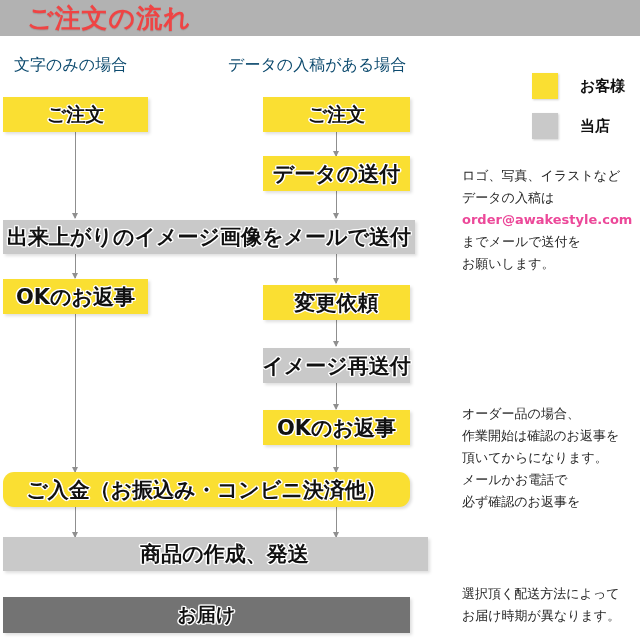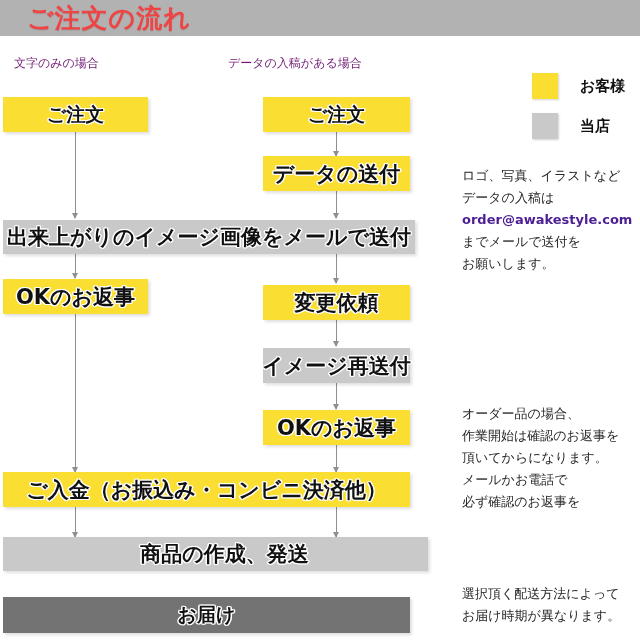--- a/index.html
+++ b/index.html
@@ -17,21 +17,21 @@
   }
   .header-title{
     position:absolute;left:27px;top:3px;
     font-size:26px;font-weight:700;color:#ef4444;
     letter-spacing:1px;line-height:30px;
     text-shadow:0 1px 1px rgba(0,0,0,.12);
   }
 
   
   .col-caption{
-    position:absolute;font-size:12px;color:#701a75;font-weight:400;
+    position:absolute;font-size:16px;color:#0c4a6e;font-weight:400;
     white-space:nowrap;
   }
   .caption-left{left:14px;top:55px;}
   .caption-right{left:228px;top:55px;}
 
   
   .box{
     position:absolute;
     display:flex;align-items:center;justify-content:center;
     font-size:21px;font-weight:700;color:#111111;
@@ -61,21 +61,21 @@
   .legend-swatch{width:26px;height:26px;box-shadow:1px 1px 2px rgba(0,0,0,.18);}
   .legend-swatch.yellow{background:#fadf32;}
   .legend-swatch.gray{background:#c9c9c9;}
   .legend-label{
     margin-left:22px;font-size:15px;font-weight:700;color:#111;white-space:nowrap;
   }
 
   
   .note{position:absolute;font-size:13px;color:#262626;line-height:22px;}
   .note div{white-space:nowrap;}
-  .note .email{font-weight:700;color:#4c1d95;}
+  .note .email{font-weight:700;color:#ec4899;}
 </style>
 </head>
 <body>
 
 <div id="stage">
 
   <div class="header-bar"></div>
   <div class="header-title">ご注文の流れ</div>
 
   <div class="col-caption caption-left">文字のみの場合</div>
@@ -102,21 +102,21 @@
   <div class="box yellow" style="left:263px;top:156px;width:147px;height:35px;">データの送付</div>
 
   <div class="box yellow" style="left:263px;top:285px;width:147px;height:35px;">変更依頼</div>
 
   <div class="box gray" style="left:263px;top:348px;width:147px;height:35px;">イメージ再送付</div>
 
   <div class="box yellow" style="left:263px;top:410px;width:147px;height:35px;">OKのお返事</div>
 
   <div class="box gray" style="left:3px;top:220px;width:412px;height:34px;">出来上がりのイメージ画像をメールで送付</div>
 
-  <div class="box yellow" style="left:3px;top:472px;width:407px;height:35px;">ご入金（お振込み・コンビニ決済他）</div>
+  <div class="box yellow" style="left:3px;top:472px;width:407px;height:35px;border-radius:11px;">ご入金（お振込み・コンビニ決済他）</div>
 
   <div class="box gray" style="left:3px;top:537px;width:407px;height:34px;padding-left:18px;">商品の作成、発送</div>
 
   <div class="box green big" style="left:3px;top:597px;width:407px;height:36px;">お届け</div>
 
   <div class="legend-row" style="left:532px;top:73px;">
     <span class="legend-swatch yellow"></span>
     <span class="legend-label">お客様</span>
   </div>
   <div class="legend-row" style="left:532px;top:113px;">

